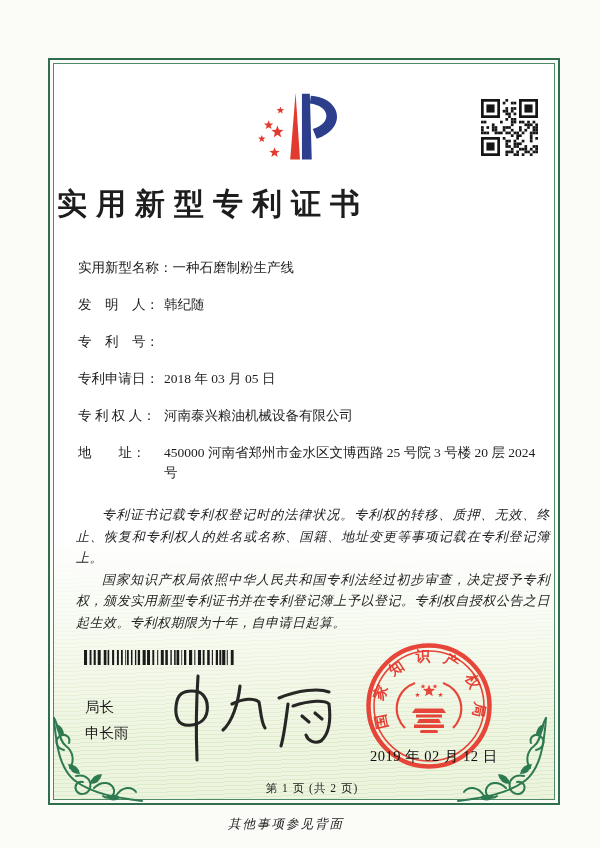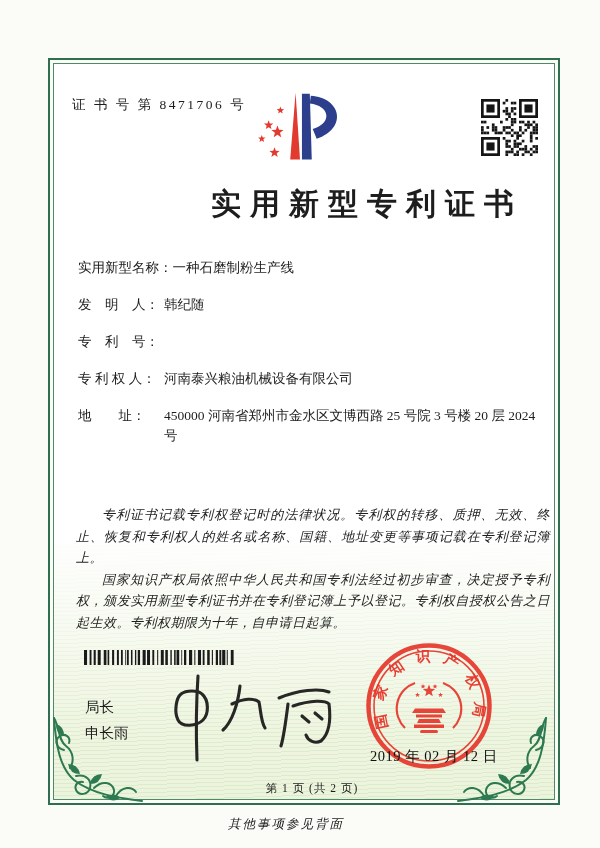--- a/index.html
+++ b/index.html
@@ -28,21 +28,21 @@
 
   
   .abs { position:absolute; }
 
   .cert-no { left:72px; top:96px; font-size:13.5px; letter-spacing:2.5px; }
 
   .logo { left:251px; top:88px; width:98px; height:86px; }
   .qr   { left:481px; top:99px; width:57px; height:57px; }
 
   .title {
-    left:48px; top:184px; width:475px; text-align:right;
+    left:48px; top:184px; width:475px; text-align:left;
     font-size:30px; font-weight:700; letter-spacing:9px;
     white-space:nowrap; text-indent:9px;
   }
 
   .fields { left:78px; top:258px; width:472px; font-size:13.5px; }
   .frow { display:flex; margin-bottom:17.5px; line-height:19.5px; }
   .frow .flabel { flex:0 0 86px; white-space:nowrap; }
   .frow .fvalue { flex:1; }
   .frow.addr { margin-bottom:24px; }
   .grant-row { display:flex; line-height:19.5px; }
@@ -76,21 +76,20 @@
 </style>
 </head>
 <body>
 
 <div class="page">
 
   <div class="frame-outer">
     <div class="frame-inner"></div>
   </div>
 
-  <div class="abs cert-no">证 书 号 第 8471706 号</div>
 
   <svg class="abs logo" viewBox="0 0 100 86">
     <g id="logo-stars" fill="#e23a2e">
         <polygon points="30.00,18.00 30.99,20.64 33.80,20.76 31.60,22.52 32.35,25.24 30.00,23.68 27.65,25.24 28.40,22.52 26.20,20.76 29.01,20.64"></polygon>
         <polygon points="18.00,32.00 19.23,35.30 22.76,35.45 20.00,37.65 20.94,41.05 18.00,39.10 15.06,41.05 16.00,37.65 13.24,35.45 16.77,35.30"></polygon>
         <polygon points="11.00,47.00 11.99,49.64 14.80,49.76 12.60,51.52 13.35,54.24 11.00,52.68 8.65,54.24 9.40,51.52 7.20,49.76 10.01,49.64"></polygon>
         <polygon points="27.00,37.50 28.60,41.79 33.18,41.99 29.60,44.84 30.82,49.26 27.00,46.73 23.18,49.26 24.40,44.84 20.82,41.99 25.40,41.79"></polygon>
         <polygon points="24.00,59.50 25.36,63.13 29.23,63.30 26.20,65.71 27.23,69.45 24.00,67.31 20.77,69.45 21.80,65.71 18.77,63.30 22.64,63.13"></polygon>
       </g>
     <polygon points="45.5,4 40,72 50,72" fill="#e23a2e"></polygon>
@@ -228,20 +227,24 @@
       <span class="fvalue">一种石磨制粉生产线</span>
     </div>
     <div class="frow">
       <span class="flabel">发　明　人：</span>
       <span class="fvalue">韩纪随</span>
     </div>
     <div class="frow">
       <span class="flabel">专　利　号：</span>
     </div>
     <div class="frow">
+      <span class="flabel">专利申请日：</span>
+      <span class="fvalue">2018 年 03 月 05 日</span>
+    </div>
+    <div class="frow">
       <span class="flabel">专 利 权 人：</span>
       <span class="fvalue">河南泰兴粮油机械设备有限公司</span>
     </div>
     <div class="frow addr">
       <span class="flabel">地　　址：</span>
       <span class="fvalue">450000 河南省郑州市金水区文博西路 25 号院 3 号楼 20 层 2024 号</span>
     </div>
   </div>
 
   <div class="abs paras">

